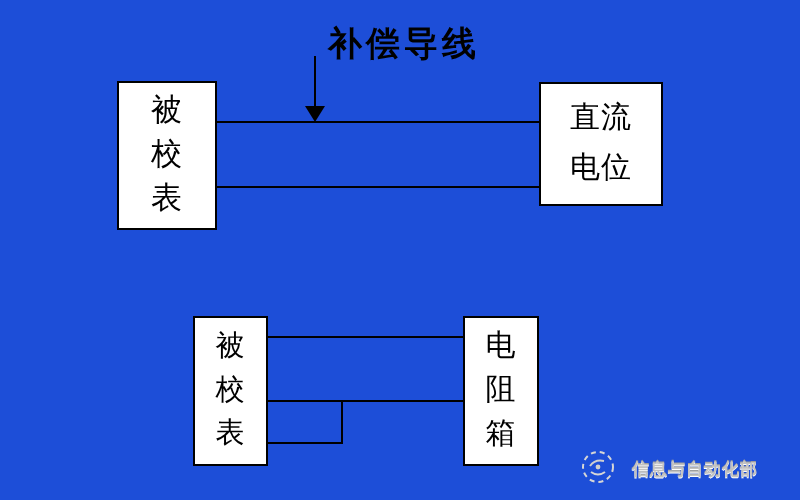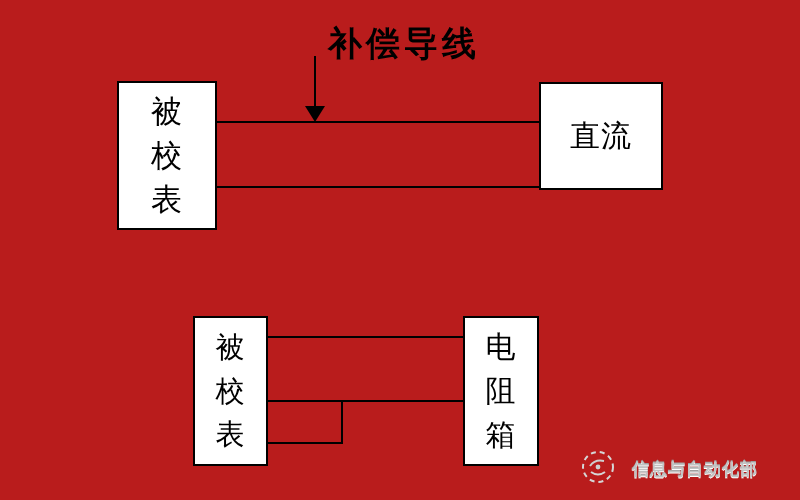--- a/index.html
+++ b/index.html
@@ -1,21 +1,21 @@
 <!DOCTYPE html>
 <html><head>
 <meta charset="utf-8">
 <style>
   html, body { margin: 0; padding: 0; background: #ffffff; }
   .canvas {
     position: relative;
     width: 800px;
     height: 500px;
-    background: #b91c1c;
-    font-family: Liberation Serif, serif;
+    background: #1d4ed8;
+    font-family: Liberation Mono, monospace;
     overflow: hidden;
     color: #000;
   }
   .dev-box {
     position: absolute;
     border: 2px solid #000;
     box-sizing: border-box;
     background: #fff;
     display: flex;
     flex-direction: column;
@@ -50,21 +50,21 @@
     left: 305px;
     top: 106px;
     width: 0;
     height: 0;
     border-left: 10px solid transparent;
     border-right: 10px solid transparent;
     border-top: 16px solid #000;
   }
   
   .box-tl { left: 117px; top: 81px;  width: 100px; height: 149px; font-size: 31px; }
-  .box-tr { left: 539px; top: 82px;  width: 124px; height: 108px; font-size: 30px; }
+  .box-tr { left: 539px; top: 82px;  width: 124px; height: 124px; font-size: 30px; }
   
   .box-bl { left: 193px; top: 316px; width: 75px;  height: 150px; font-size: 29px; }
   .box-br { left: 463px; top: 316px; width: 76px;  height: 150px; font-size: 30px; }
   
   .wire-t1 { left: 217px; top: 121px; width: 322px; height: 2px; }
   .wire-t2 { left: 217px; top: 186px; width: 322px; height: 2px; }
   
   .wire-b1 { left: 268px; top: 336px; width: 195px; height: 2px; }
   .wire-b2 { left: 268px; top: 400px; width: 195px; height: 2px; }
   .wire-b3 { left: 268px; top: 442px; width: 75px;  height: 2px; }
@@ -100,20 +100,21 @@
   </div>
 
   <div class="dev-box box-tl">
     <span class="bline">被</span>
     <span class="bline">校</span>
     <span class="bline">表</span>
   </div>
 
   <div class="dev-box box-tr">
     <span class="bline">直流</span>
+    <span class="bline">电位</span>
   </div>
 
   <div class="wire wire-t1"></div>
   <div class="wire wire-t2"></div>
 
   <div class="dev-box box-bl">
     <span class="bline">被</span>
     <span class="bline">校</span>
     <span class="bline">表</span>
   </div>

